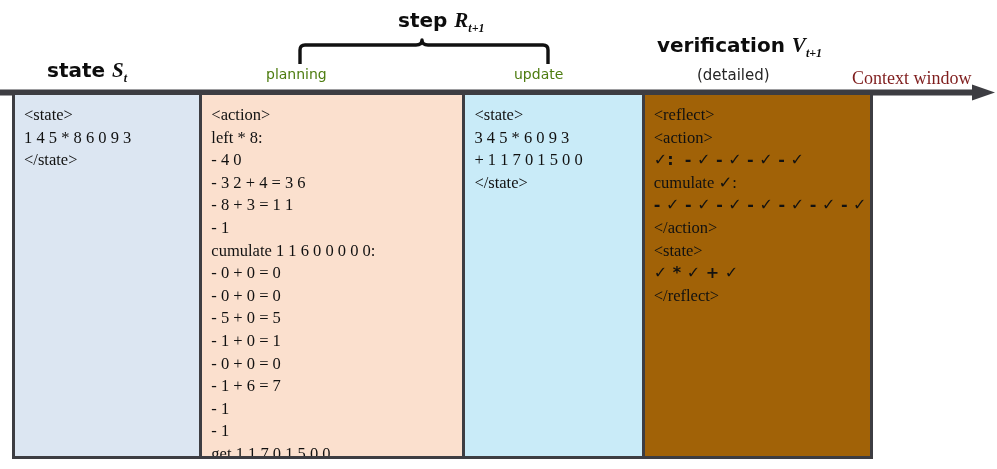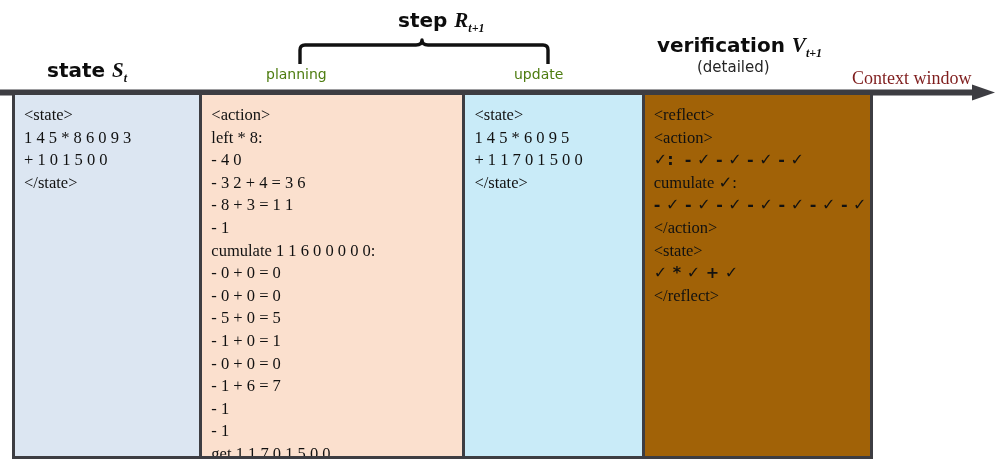--- a/index.html
+++ b/index.html
@@ -33,20 +33,21 @@
     font-size: 21px;
   }
   .hdr-bold .mathvar sub {
     font-size: 12px;
     font-style: italic;
   }
   .hdr-sub {
     font-size: 15px;
     font-weight: normal;
     color: #262626;
+    margin-top: 8px;
   }
   .hdr-small {
     font-size: 14px;
     color: #4d7c0f;
     font-weight: normal;
   }
 
   #label-state-t   { left: 47px;  top: 58px; }
   #label-step      { left: 398px; top: 8px;  }
   #label-planning  { left: 266px; top: 66px; }
@@ -138,21 +139,20 @@
 <svg id="ctx-arrow" viewBox="0 0 997 18" xmlns="http://www.w3.org/2000/svg">
   <line x1="0" y1="8.5" x2="975" y2="8.5" stroke="#3d3d42" stroke-width="6"></line>
   <polygon points="972,0.5 995,8.5 972,16.5" fill="#3d3d42"></polygon>
 </svg>
 
 <div id="panels">
 
   <div class="panel" id="panel-state-t">
     <div class="code-line">&lt;state&gt;</div>
     <div class="code-line">1 4 5 * 8 6 0 9 3</div>
-    <div class="code-line">+ 1 0 1 5 0 0</div>
     <div class="code-line">&lt;/state&gt;</div>
   </div>
 
   <div class="panel" id="panel-action">
     <div class="code-line">&lt;action&gt;</div>
     <div class="code-line">left * 8:</div>
     <div class="code-line">- 4 0</div>
     <div class="code-line">- 3 2 + 4 = 3 6</div>
     <div class="code-line">- 8 + 3 = 1 1</div>
     <div class="code-line">- 1</div>
@@ -164,21 +164,21 @@
     <div class="code-line">- 0 + 0 = 0</div>
     <div class="code-line">- 1 + 6 = 7</div>
     <div class="code-line">- 1</div>
     <div class="code-line">- 1</div>
     <div class="code-line">get 1 1 7 0 1 5 0 0.</div>
 
   </div>
 
   <div class="panel" id="panel-state-t1">
     <div class="code-line">&lt;state&gt;</div>
-    <div class="code-line">1 4 5 * 6 0 9 5</div>
+    <div class="code-line">3 4 5 * 6 0 9 3</div>
     <div class="code-line">+ 1 1 7 0 1 5 0 0</div>
     <div class="code-line">&lt;/state&gt;</div>
   </div>
 
   <div class="panel" id="panel-reflect">
     <div class="code-line">&lt;reflect&gt;</div>
     <div class="code-line">&lt;action&gt;</div>
     <div class="code-line chk">✓:  - ✓ - ✓ - ✓ - ✓</div>
     <div class="code-line">cumulate ✓:</div>
     <div class="code-line chk">- ✓ - ✓ - ✓ - ✓ - ✓ - ✓ - ✓ - ✓</div>

